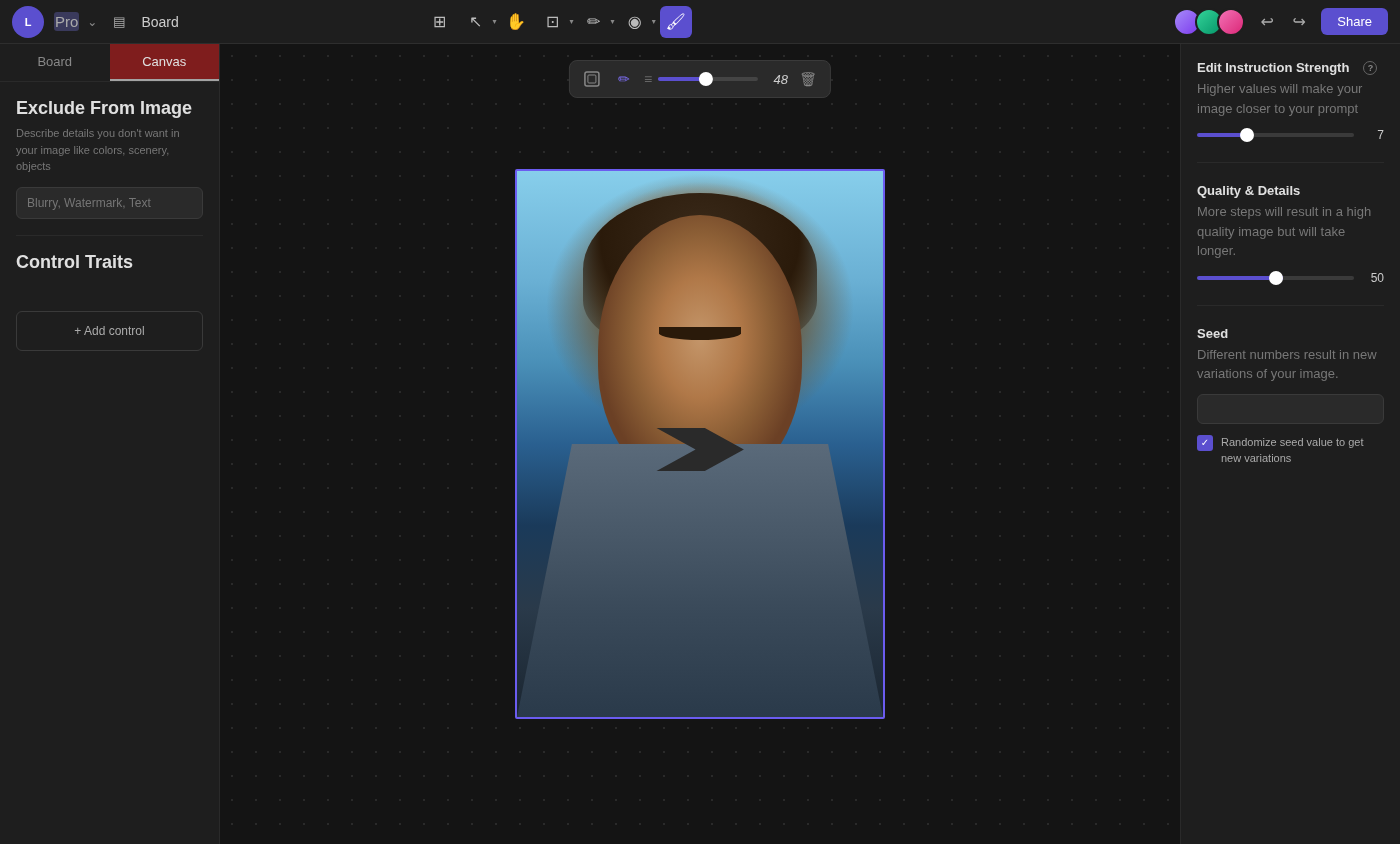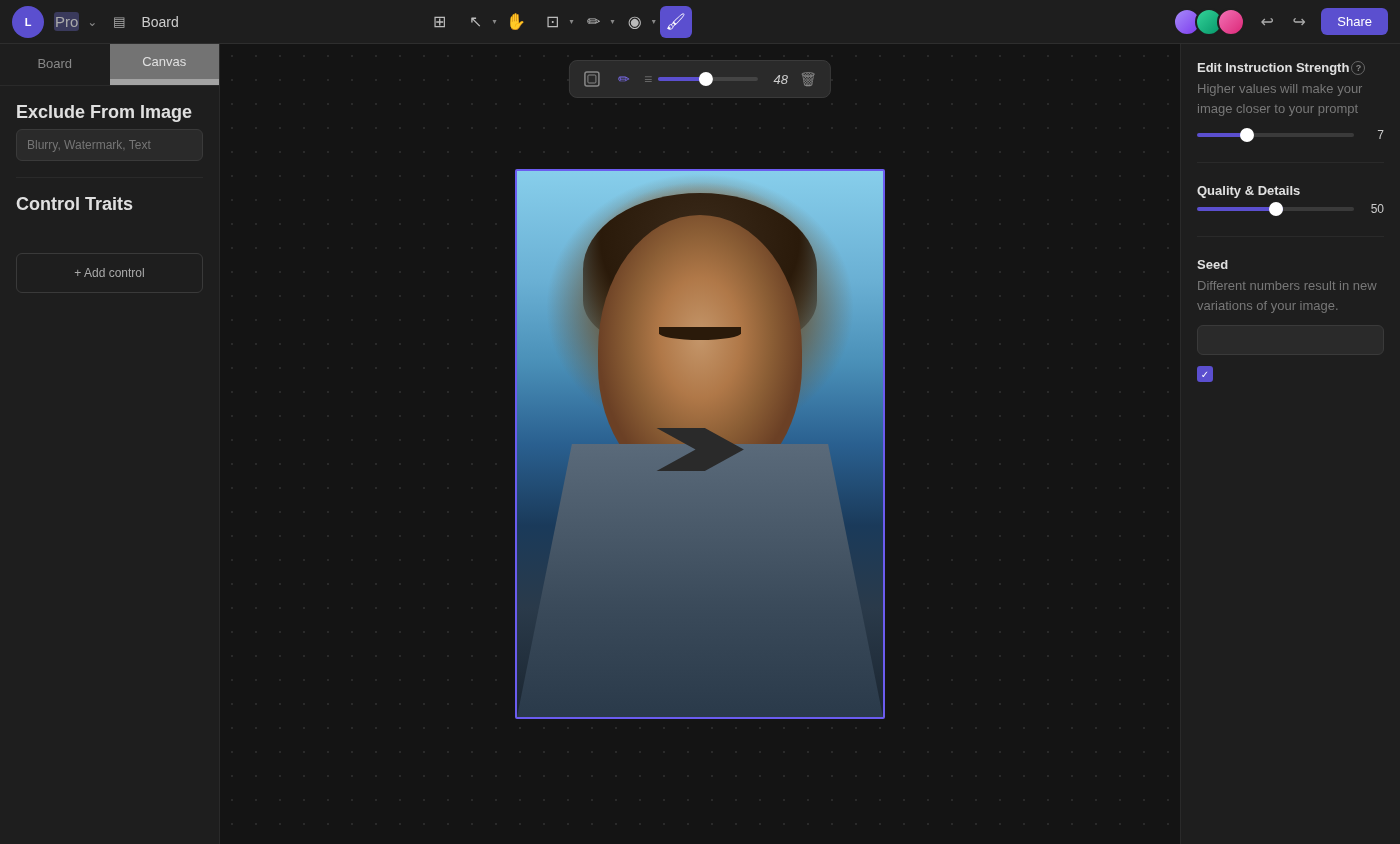--- a/index.html
+++ b/index.html
@@ -91,21 +91,21 @@
     }
     .tab-row {
       display: flex;
       border-bottom: 1px solid #2a2a2a;
     }
     .tab-btn {
       flex: 1; padding: 10px 0; text-align: center;
       font-size: 13px; cursor: pointer; background: transparent; border: none;
       color: #888; border-bottom: 2px solid transparent;
     }
-    .tab-btn.active { color: #e0e0e0; background: #737373; border-bottom: 6px solid #a3a3a3; }
+    .tab-btn.active { color: #e0e0e0; background: #7f1d1d; border-bottom: 2px solid #a3a3a3; }
     .sidebar-section { padding: 16px; }
     .sidebar-section-title { font-size: 18px; font-weight: 600; color: #e0e0e0; margin-bottom: 6px; }
     .sidebar-section-desc { font-size: 11px; color: #777; line-height: 1.5; margin-bottom: 12px; }
     .sidebar-input {
       width: 100%; background: #2a2a2a; border: 1px solid #3a3a3a; border-radius: 6px;
       padding: 8px 10px; color: #888; font-size: 12px; outline: none;
     }
     .divider { height: 1px; background: #2a2a2a; margin: 0 16px; }
     .add-control-btn {
       margin: 16px; width: calc(100% - 32px);
@@ -249,21 +249,21 @@
       border-left: 1px solid #2a2a2a;
       padding: 16px;
       display: flex;
       flex-direction: column;
       gap: 20px;
       flex-shrink: 0;
       overflow-y: auto;
     }
     .right-section-title {
       font-size: 13px; font-weight: 600; color: #e0e0e0; margin-bottom: 4px;
-      display: flex; align-items: center; gap: 2px;
+      display: flex; align-items: center; gap: 14px;
     }
     .right-section-desc {
       font-size: 13px; color: #777; line-height: 1.5; margin-bottom: 10px;
     }
     .right-slider-row {
       display: flex; align-items: center; gap: 8px;
     }
     .right-slider {
       -webkit-appearance: none;
       flex: 1; height: 4px;
@@ -374,20 +374,21 @@
 <div class="main-layout">
 
   <aside class="left-sidebar">
     <div class="tab-row">
       <button class="tab-btn">Board</button>
       <button class="tab-btn active">Canvas</button>
     </div>
 
     <div class="sidebar-section">
       <div class="sidebar-section-title">Exclude From Image</div>
+      <div class="sidebar-section-desc">Describe details you don't want in your image like colors, scenery, objects</div>
       <input class="sidebar-input" type="text" placeholder="Blurry, Watermark, Text" style="">
     </div>
 
     <div class="divider"></div>
 
     <div class="sidebar-section">
       <div class="sidebar-section-title">Control Traits</div>
     </div>
     <button class="add-control-btn">+ Add control</button>
   </aside>
@@ -442,37 +443,39 @@
         <span class="right-slider-value">7</span>
       </div>
     </div>
 
     <div class="right-divider"></div>
 
     <div>
       <div class="right-section-title">
         <span>Quality &amp; Details</span>
       </div>
+      <div class="right-section-desc">More steps will result in a high quality image but will take longer.</div>
       <div class="right-slider-row">
         <input type="range" class="right-slider quality" min="0" max="100" value="50" style="">
         <span class="right-slider-value">50</span>
       </div>
     </div>
 
     <div class="right-divider"></div>
 
     <div>
       <div class="right-section-title">
         <span>Seed</span>
       </div>
       <div class="right-section-desc">Different numbers result in new variations of your image.</div>
       <input class="seed-input" type="text" style="">
 
       <div class="checkbox-row">
         <div class="checkbox">
           <span>✓</span>
         </div>
+        <span class="checkbox-label">Randomize seed value to get new variations</span>
       </div>
     </div>
 
   </aside>
 
 </div>
 
 </body></html>

